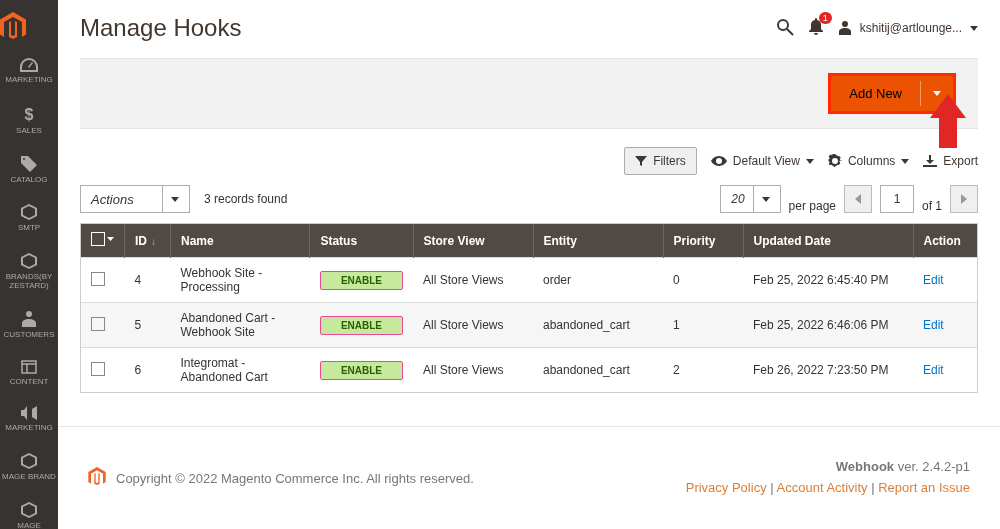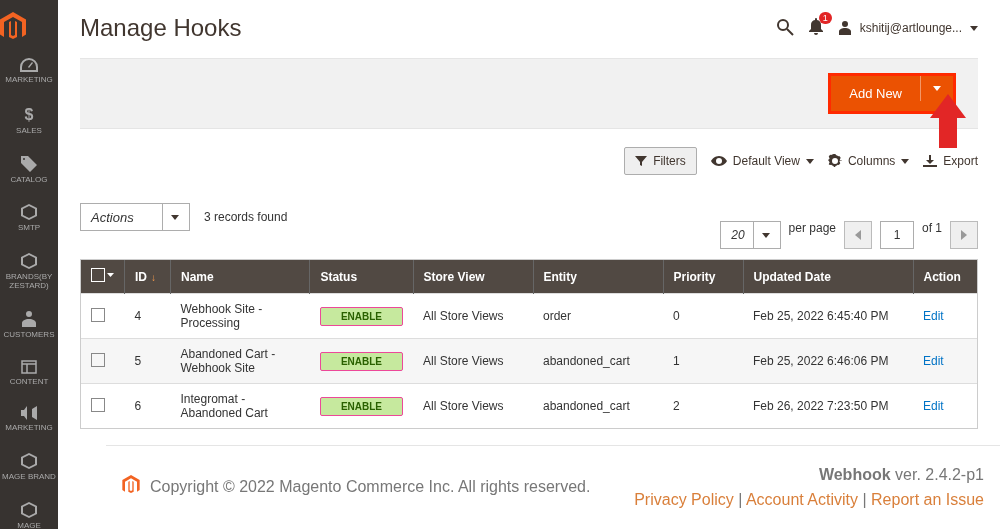--- a/index.html
+++ b/index.html
@@ -36,22 +36,22 @@
     border-radius: 8px; padding: 1px 4px; min-width: 12px; text-align: center;
   }
   .user-link { color: #41362f; font-size: 12px; cursor: pointer; display: flex; align-items: center; gap: 8px; }
 
   .action-bar {
     background: #f1f1f1; padding: 14px 22px; display: flex; justify-content: flex-end;
     border: 1px solid #e5e5e5; border-left: none; border-right: none;
     margin: 8px 22px 0 22px;
   }
   .btn-addnew {
-    display: inline-flex; align-items: flex-start;
-    border: 3px solid #ff2a00; background: #eb5202; color: #ffffff;
+    display: inline-flex; align-items: center;
+    border: 3px solid #ff2a00; background: #eb5202; color: #000000;
   }
   .btn-addnew .label { padding: 10px 18px; font-size: 13px; }
   .btn-addnew .caret { padding: 10px 12px; border-left: 1px solid rgba(255,255,255,.4); display: flex; align-items: center; }
 
   .arrow-callout {
     position: absolute; width: 36px; height: 54px;
   }
 
   .toolbar {
     margin: 18px 22px 6px 22px; display: flex; justify-content: flex-end; gap: 14px;
@@ -67,21 +67,21 @@
   .grid-controls {
     margin: 4px 22px 10px 22px; display: flex; align-items: center; gap: 14px;
   }
   .select-box {
     border: 1px solid #adadad; height: 28px; padding: 0 10px; background: #fff;
     display: inline-flex; align-items: center; justify-content: space-between;
     min-width: 110px; position: relative; font-style: italic;
   }
   .select-box .dd { border-left: 1px solid #adadad; padding-left:8px; margin-left:8px; height:100%; display:flex; align-items:center; }
   .rec-found { font-size: 12px; color: #333; }
-  .gc-right { margin-left: auto; display: flex; align-items: flex-start; gap: 8px; font-size: 12px; margin-top: 36px; }
+  .gc-right { margin-left: auto; display: flex; align-items: flex-end; gap: 8px; font-size: 12px; }
   .pg-box {
     border: 1px solid #adadad; width: 34px; height: 28px; text-align: center;
     line-height: 26px; background: #fff;
   }
   .pg-nav {
     border: 1px solid #bbb; width: 28px; height: 28px; background: #efefef;
     display: inline-flex; align-items: center; justify-content: center; color:#999;
   }
 
   
@@ -99,22 +99,22 @@
   .status-pill {
     background: #c6e99e; border: 1px solid #ec4899; color: #2a6100;
     font-size: 10px; font-weight: bold; padding: 3px 20px; border-radius: 2px;
     display: inline-block;
   }
   .link-edit { color: #0073c6; cursor: pointer; }
   .cb { width: 14px; height: 14px; border: 1px solid #888; display:inline-block; }
 
   
   .footer {
-    border-top: 1px solid #e5e5e5; padding: 16px; display: flex; align-items: center;
-    font-size: 16px; color: #777; margin-left: 48px;
+    border-top: 1px solid #e5e5e5; padding: 30px; display: flex; align-items: center;
+    font-size: 13px; color: #777;
   }
   .footer .m-logo { margin-right: 10px; }
   .footer .right { margin-left: auto; text-align: right; line-height:1.6; }
   .footer a { color: #d97f3a; text-decoration: none; }
 
   .sort-arrow { color: #f79b4d; font-size: 10px; margin-left: 4px; }
 
   
   .sidebar svg { display: block; }
 

